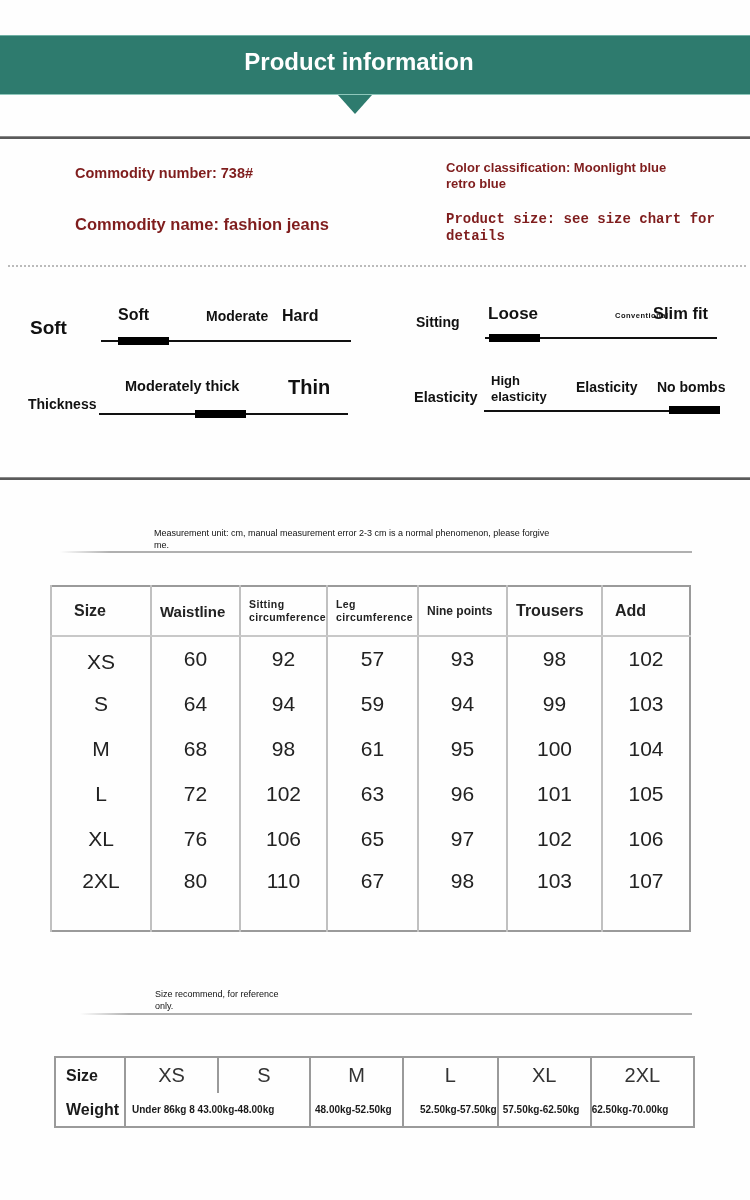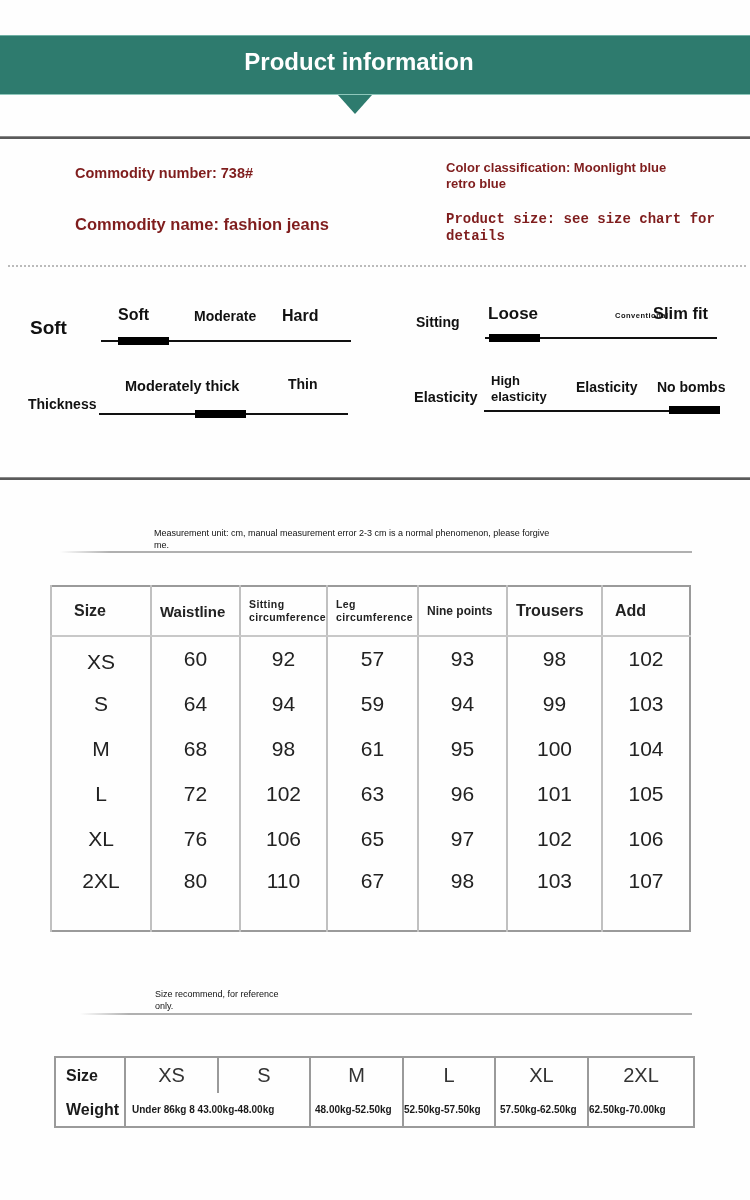--- a/index.html
+++ b/index.html
@@ -58,28 +58,28 @@
   <div>retro blue</div>
 </div>
 <div class="info-text" style="left:446px; top:211px; font-size:14px; line-height:17px;font-family:Liberation Mono, monospace;">
   <div>Product size: see size chart for</div>
   <div>details</div>
 </div>
 <div class="dotted"></div>
 
 <div class="scale-label" style="left:30px; top:317px; font-size:19px;">Soft</div>
 <div class="scale-label" style="left:118px; top:306px; font-size:16px;">Soft</div>
-<div class="scale-label" style="left:194px; top:308px; font-size:14px;">Moderate</div>
+<div class="scale-label" style="left:206px; top:308px; font-size:14px;">Moderate</div>
 <div class="scale-label" style="left:282px; top:307px; font-size:16px;">Hard</div>
 <div class="scale-line" style="left:101px; top:340px; width:250px;"></div>
 <div class="scale-mark" style="left:118px; top:337px; width:51px;"></div>
 
 <div class="scale-label" style="left:28px; top:396px; font-size:14px;">Thickness</div>
 <div class="scale-label" style="left:125px; top:378px; font-size:14.5px;">Moderately thick</div>
-<div class="scale-label" style="left:288px; top:376px; font-size:14px;text-align:right;">Thin</div>
+<div class="scale-label" style="left:288px; top:376px; font-size:20px;text-align:right;">Thin</div>
 <div class="scale-line" style="left:99px; top:413px; width:249px;"></div>
 <div class="scale-mark" style="left:195px; top:410px; width:51px;"></div>
 
 <div class="scale-label" style="left:416px; top:314px; font-size:14px;">Sitting</div>
 <div class="scale-label" style="left:488px; top:304px; font-size:17px;">Loose</div>
 <div class="scale-label" style="left:579px; top:311px; font-size:7.5px; letter-spacing:0.5px;margin-left:36px;">Conventional</div>
 <div class="scale-label" style="left:653px; top:304px; font-size:16.5px;">Slim fit</div>
 <div class="scale-line" style="left:485px; top:337px; width:232px;"></div>
 <div class="scale-mark" style="left:489px; top:334px; width:51px;"></div>
 
@@ -189,18 +189,18 @@
     <td class="sz" style="width:92px;">S</td>
     <td class="sz" style="width:93px;">M</td>
     <td class="sz" style="width:92px;">L</td>
     <td class="sz" style="width:93px;">XL</td>
     <td class="sz">2XL</td>
   </tr>
   <tr>
     <td class="rowhead" style="border-left:none;">Weight</td>
     <td class="wt" colspan="2" style="padding-left:6px;">Under 86kg 8 43.00kg-48.00kg</td>
     <td class="wt" style="padding-left:4px;">48.00kg-52.50kg</td>
-    <td class="wt" style="padding-left:0px;">52.50kg-57.50kg</td>
+    <td class="wt" style="padding-left:16px;">52.50kg-57.50kg</td>
     <td class="wt" style="padding-left:4px;">57.50kg-62.50kg</td>
     <td class="wt" style="padding-left:0px;">62.50kg-70.00kg</td>
   </tr>
 </tbody>
   </table>
 
 </body></html>

